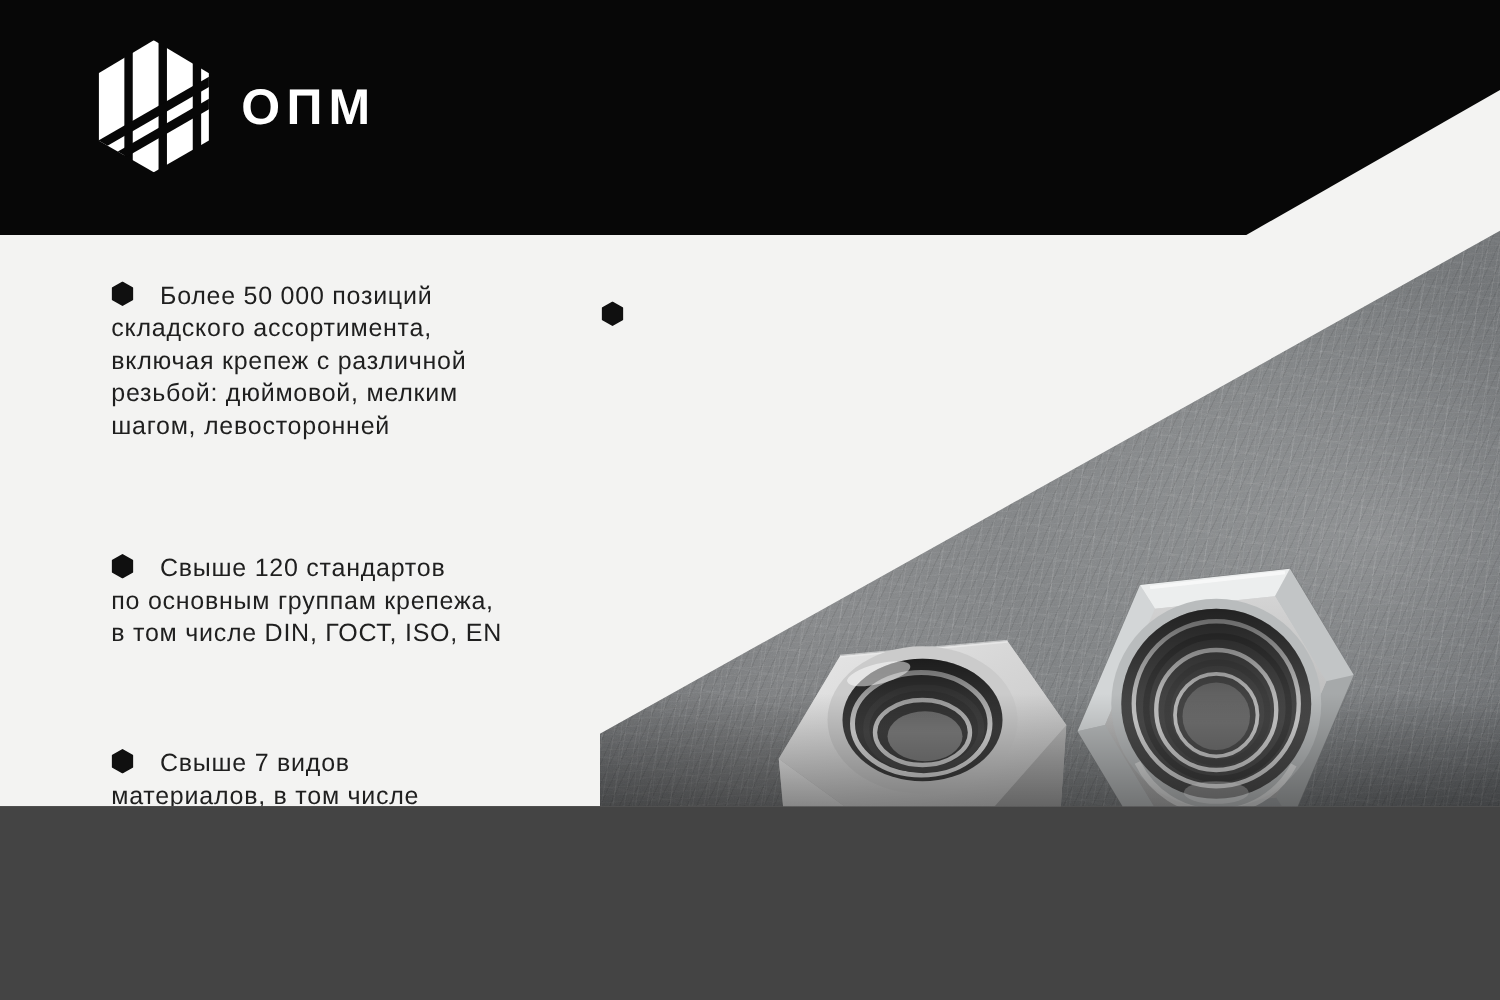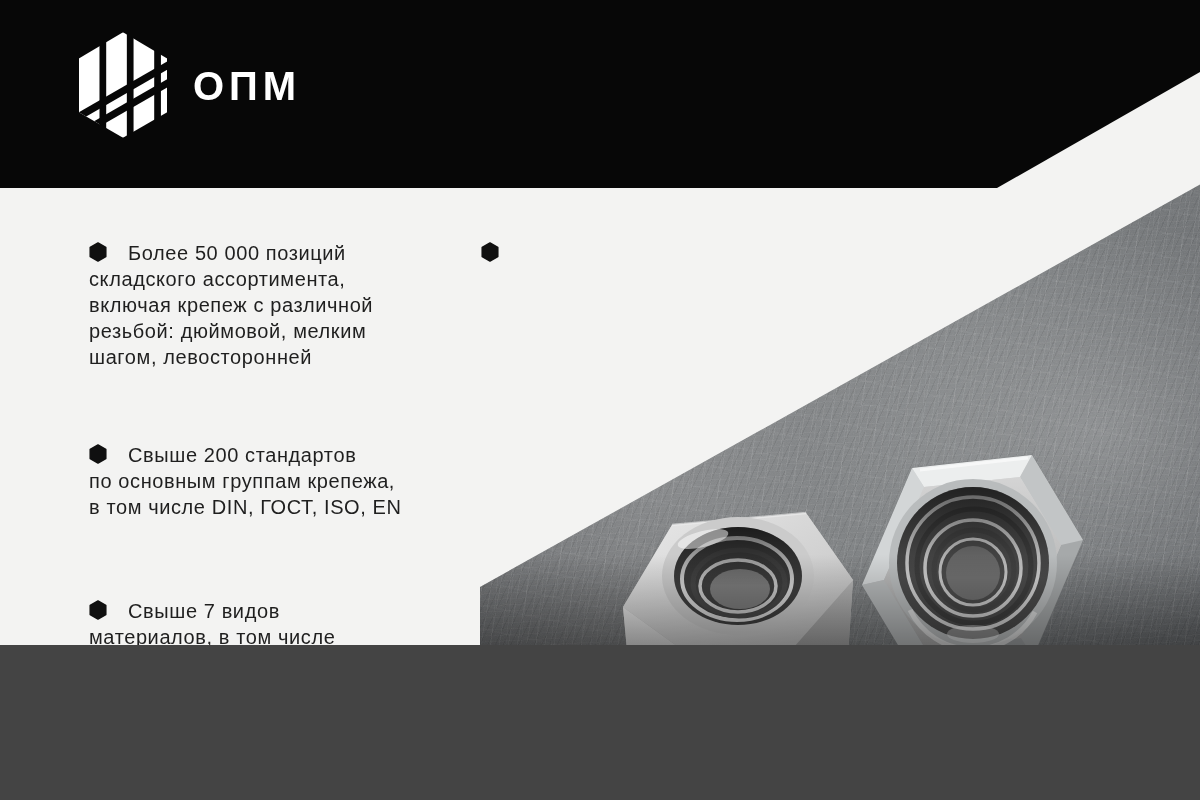--- a/index.html
+++ b/index.html
@@ -43,21 +43,21 @@
     position:absolute;left:193px;top:66px;
     color:#ffffff;font-size:40px;line-height:40px;font-weight:700;letter-spacing:5px;
   }
   
   .feature{
     position:absolute;width:392px;
     color:#1f1f1f;font-size:20px;line-height:26px;letter-spacing:.6px;
   }
   .feature .txt{white-space:pre-line;}
   .hexb{display:inline-block;margin-right:21px;vertical-align:-2px;}
-  .f1{left:89px;top:240px;}
+  .f1{left:89px;top:224px;}
   .f2{left:89px;top:442px;}
   .f3{left:89px;top:598px;}
   .f4{left:481px;top:240px;}
 </style>
 </head>
 <body>
 
 <div class="slide">
 
   <div class="photo">
@@ -175,21 +175,21 @@
           <polygon points="9,1 16.8,5.5 16.8,14.5 9,19 1.2,14.5 1.2,5.5" fill="#101010" stroke="#101010" stroke-width="1.5" stroke-linejoin="round"></polygon>
         </svg><span class="txt">Более 50 000 позиций
 складского ассортимента,
 включая крепеж с различной
 резьбой: дюймовой, мелким
 шагом, левосторонней</span>
     </div>
     <div class="feature f2">
       <svg class="hexb" width="18" height="20" viewBox="0 0 18 20">
           <polygon points="9,1 16.8,5.5 16.8,14.5 9,19 1.2,14.5 1.2,5.5" fill="#101010" stroke="#101010" stroke-width="1.5" stroke-linejoin="round"></polygon>
-        </svg><span class="txt">Свыше 200 стандартов
+        </svg><span class="txt">Свыше 120 стандартов
 по основным группам крепежа,
 в том числе DIN, ГОСТ, ISO, EN</span>
     </div>
     <div class="feature f3">
       <svg class="hexb" width="18" height="20" viewBox="0 0 18 20">
           <polygon points="9,1 16.8,5.5 16.8,14.5 9,19 1.2,14.5 1.2,5.5" fill="#101010" stroke="#101010" stroke-width="1.5" stroke-linejoin="round"></polygon>
         </svg><span class="txt">Свыше 7 видов
 материалов, в том числе
 углеродистые, легированные
 и нержавеющие стали,

